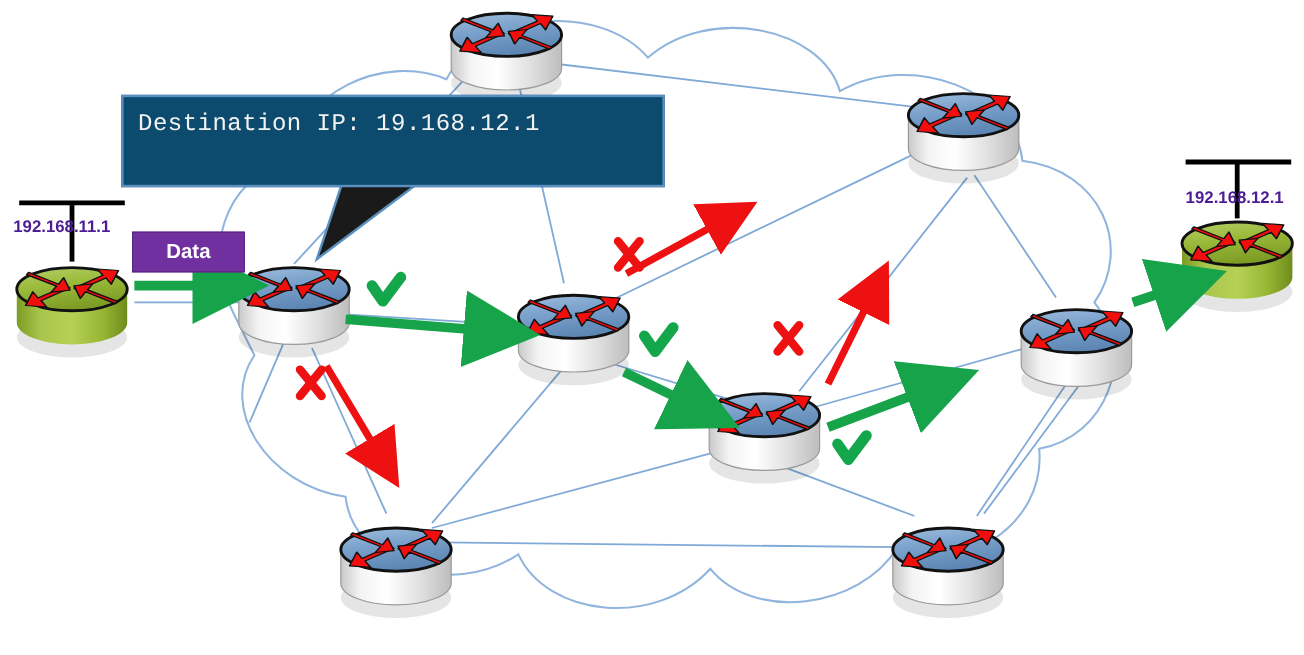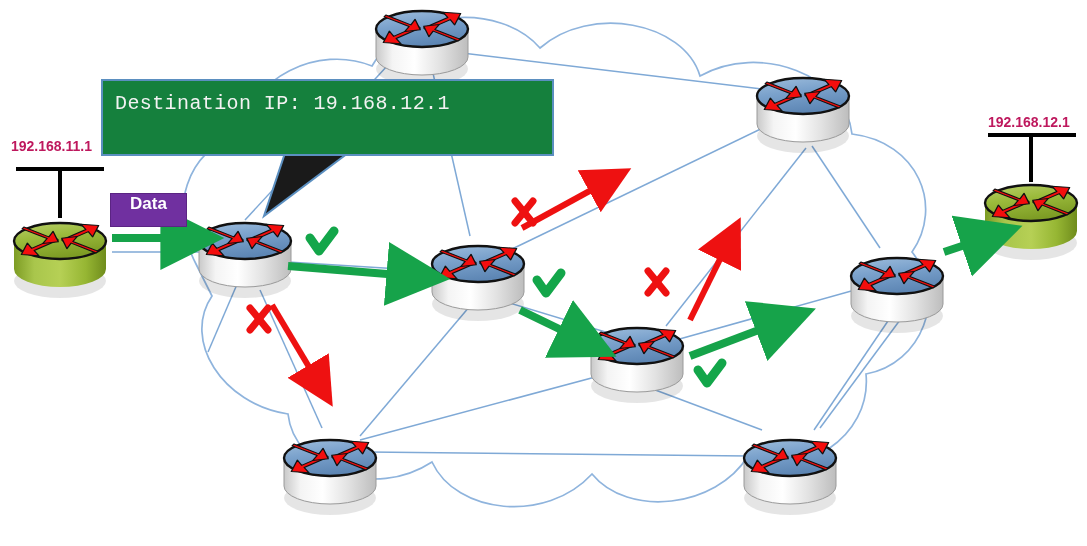--- a/index.html
+++ b/index.html
@@ -8,38 +8,38 @@
     width:1087px;height:546px;overflow:hidden;position:relative;
     font-family:"Liberation Sans", sans-serif;
   }
   #stage{position:absolute;left:0;top:0;width:1087px;height:546px;}
   #stage svg{position:absolute;left:0;top:0;}
   .layer{position:absolute;left:0;top:0;width:1087px;height:546px;}
 
   
   #callout{
     position:absolute;left:101px;top:79px;width:453px;height:77px;
-    background:#15803d;border:2px solid #5b8fc0;box-sizing:border-box;
+    background:#0c4a6e;border:2px solid #5b8fc0;box-sizing:border-box;
     padding:8px 0 0 12px;z-index:40;
   }
   #callout .cline{
     color:#f2f2f2;font-family:"Liberation Mono","DejaVu Sans Mono",monospace;
     font-size:20px;line-height:30px;white-space:pre;letter-spacing:.4px;
   }
 
   
   #databox{
-    position:absolute;left:110px;top:193px;width:77px;height:34px;
+    position:absolute;left:110px;top:193px;width:94px;height:34px;
     background:#7030a0;border:1px solid #5b2483;box-sizing:border-box;
-    display:flex;align-items:flex-start;justify-content:center;z-index:35;
+    display:flex;align-items:center;justify-content:center;z-index:35;
   }
   #databox span{color:#ffffff;font-size:17px;font-weight:bold;}
 
   
-  .iplabel{position:absolute;z-index:36;color:#be185d;font-size:14px;font-weight:bold;white-space:nowrap;}
+  .iplabel{position:absolute;z-index:36;color:#4c1d95;font-size:14px;font-weight:bold;white-space:nowrap;margin-top:42px;}
   #ip-src{left:11px;top:138px;}
   #ip-dst{left:988px;top:114px;}
 </style>
 </head>
 <body>
 
 <div id="stage">
 
   <svg class="layer" width="1087" height="546" viewBox="0 0 1087 546">
     <defs>

